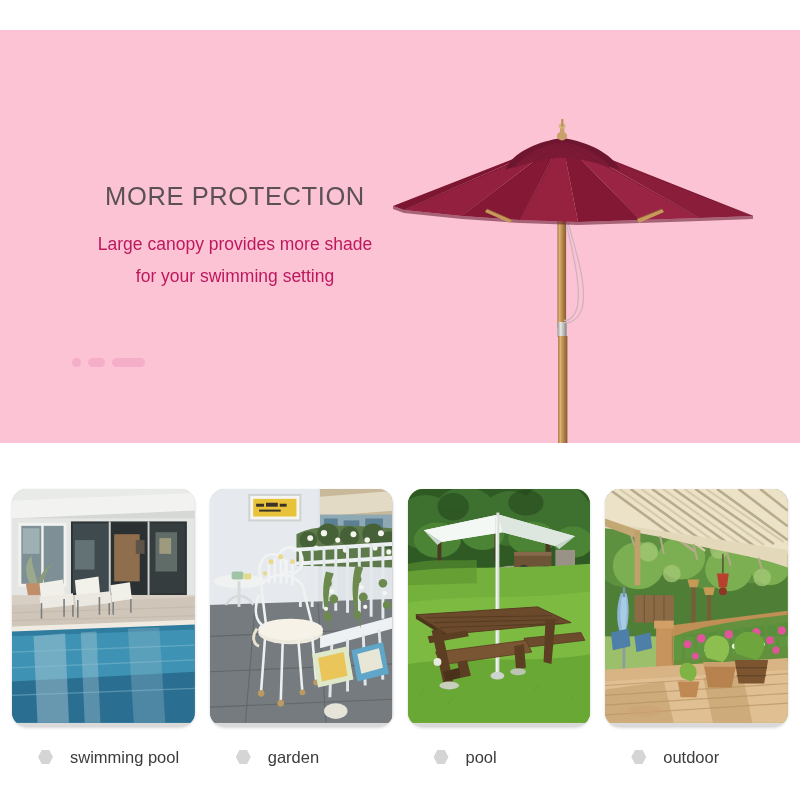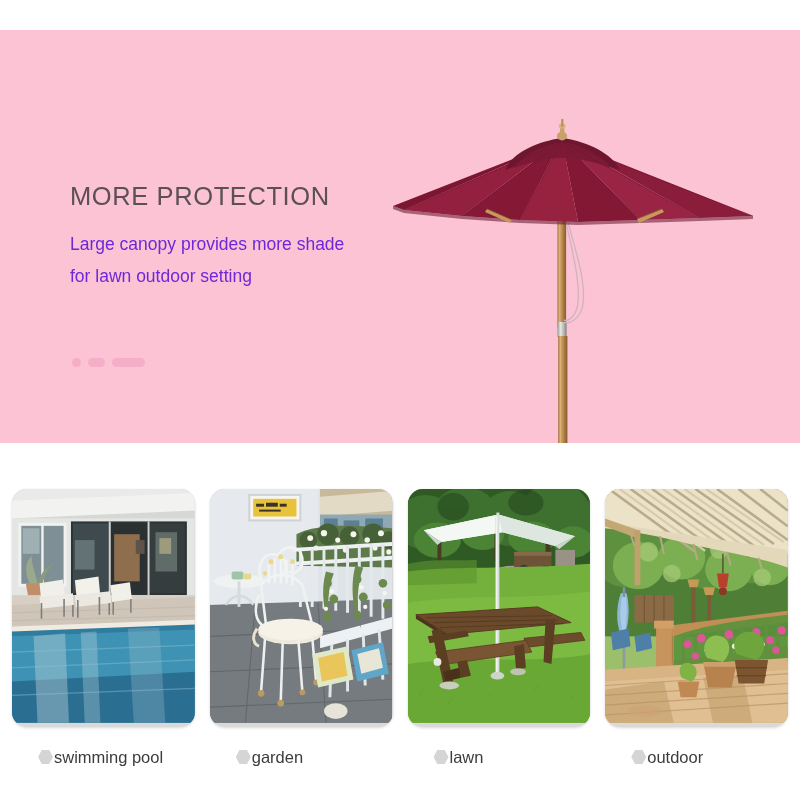--- a/index.html
+++ b/index.html
@@ -2,36 +2,36 @@
 <html><head>
 <meta charset="utf-8">
 <style>
   * { box-sizing: border-box; margin: 0; padding: 0; }
   html, body {
     width: 800px; height: 800px;
     background: #ffffff;
     font-family: "Liberation Sans", sans-serif;
     overflow: hidden;
   }
-  .page { position: relative; width: 800px; height: 624px; background: #fff; }
+  .page { position: relative; width: 800px; height: 624px; background: #fff; text-align: center; }
 
   
   .hero {
     position: absolute; left: 0; top: 30px;
     width: 800px; height: 413px;
     background: #fcc3d5;
     overflow: hidden;
   }
   .hero-copy { position: absolute; left: 70px; top: 152px; width: 330px; }
   .hero-title {
     font-size: 25.5px; letter-spacing: 0.6px; color: #5b5055;
     font-weight: 400; line-height: 1.1; white-space: nowrap;
   }
   .hero-sub {
-    margin-top: 19px; font-size: 17.5px; color: #6d28d9;
+    margin-top: 19px; font-size: 17.5px; color: #be185d;
     line-height: 1.82; font-weight: 400;
   }
   .hero-sub span { display: block; }
 
   .pips { position: absolute; left: 72px; top: 328px; display: flex; align-items: center; gap: 7px; }
   .pip { background: #f5aec7; border-radius: 10px; height: 9px; }
   .pip.p1 { width: 9px; }
   .pip.p2 { width: 17px; }
   .pip.p3 { width: 33px; }
 
@@ -50,21 +50,21 @@
     box-shadow: 0 1px 3px rgba(0,0,0,0.16);
   }
   .card .scene { position: absolute; inset: 0; }
 
   
   .captions {
     position: absolute; left: 0; top: 740px; width: 800px; height: 34px;
     display: flex; padding: 0 12px; gap: 15px;
   }
   .caption {
-    flex: 1 1 0; display: flex; align-items: center; gap: 1px;
+    flex: 1 1 0; display: flex; align-items: center; gap: 17px;
     padding-left: 26px;
   }
   .hexbullet {
     width: 15px; height: 15px; flex: 0 0 15px;
     background: #d5d5d5;
     clip-path: polygon(25% 4%, 75% 4%, 100% 50%, 75% 96%, 25% 96%, 0% 50%);
   }
   .caption-label { font-size: 16.5px; color: #3c3c3c; white-space: nowrap; }
 </style>
 </head>
@@ -153,21 +153,21 @@
         <rect x="560" y="96" width="4.4" height="11" fill="#c9a06a"></rect>
         <ellipse cx="562.2" cy="96" rx="3.4" ry="2.8" fill="#d9b681"></ellipse>
         <rect x="561.2" y="89" width="2.2" height="8" fill="#bb8f58"></rect>
       </g>
     </svg>
 
     <div class="hero-copy">
       <div class="hero-title">MORE PROTECTION</div>
       <div class="hero-sub">
         <span>Large canopy provides more shade</span>
-        <span>for lawn outdoor setting</span>
+        <span>for your swimming setting</span>
       </div>
     </div>
 
     <div class="pips">
       <span class="pip p1"></span>
       <span class="pip p2"></span>
       <span class="pip p3"></span>
     </div>
   </div>
 
@@ -700,21 +700,21 @@
     <div class="caption">
       <span class="hexbullet"></span>
       <span class="caption-label">swimming pool</span>
     </div>
     <div class="caption">
       <span class="hexbullet"></span>
       <span class="caption-label">garden</span>
     </div>
     <div class="caption">
       <span class="hexbullet"></span>
-      <span class="caption-label">lawn</span>
+      <span class="caption-label">pool</span>
     </div>
     <div class="caption">
       <span class="hexbullet"></span>
       <span class="caption-label">outdoor</span>
     </div>
   </div>
 
 </div>
 
 </body></html>

